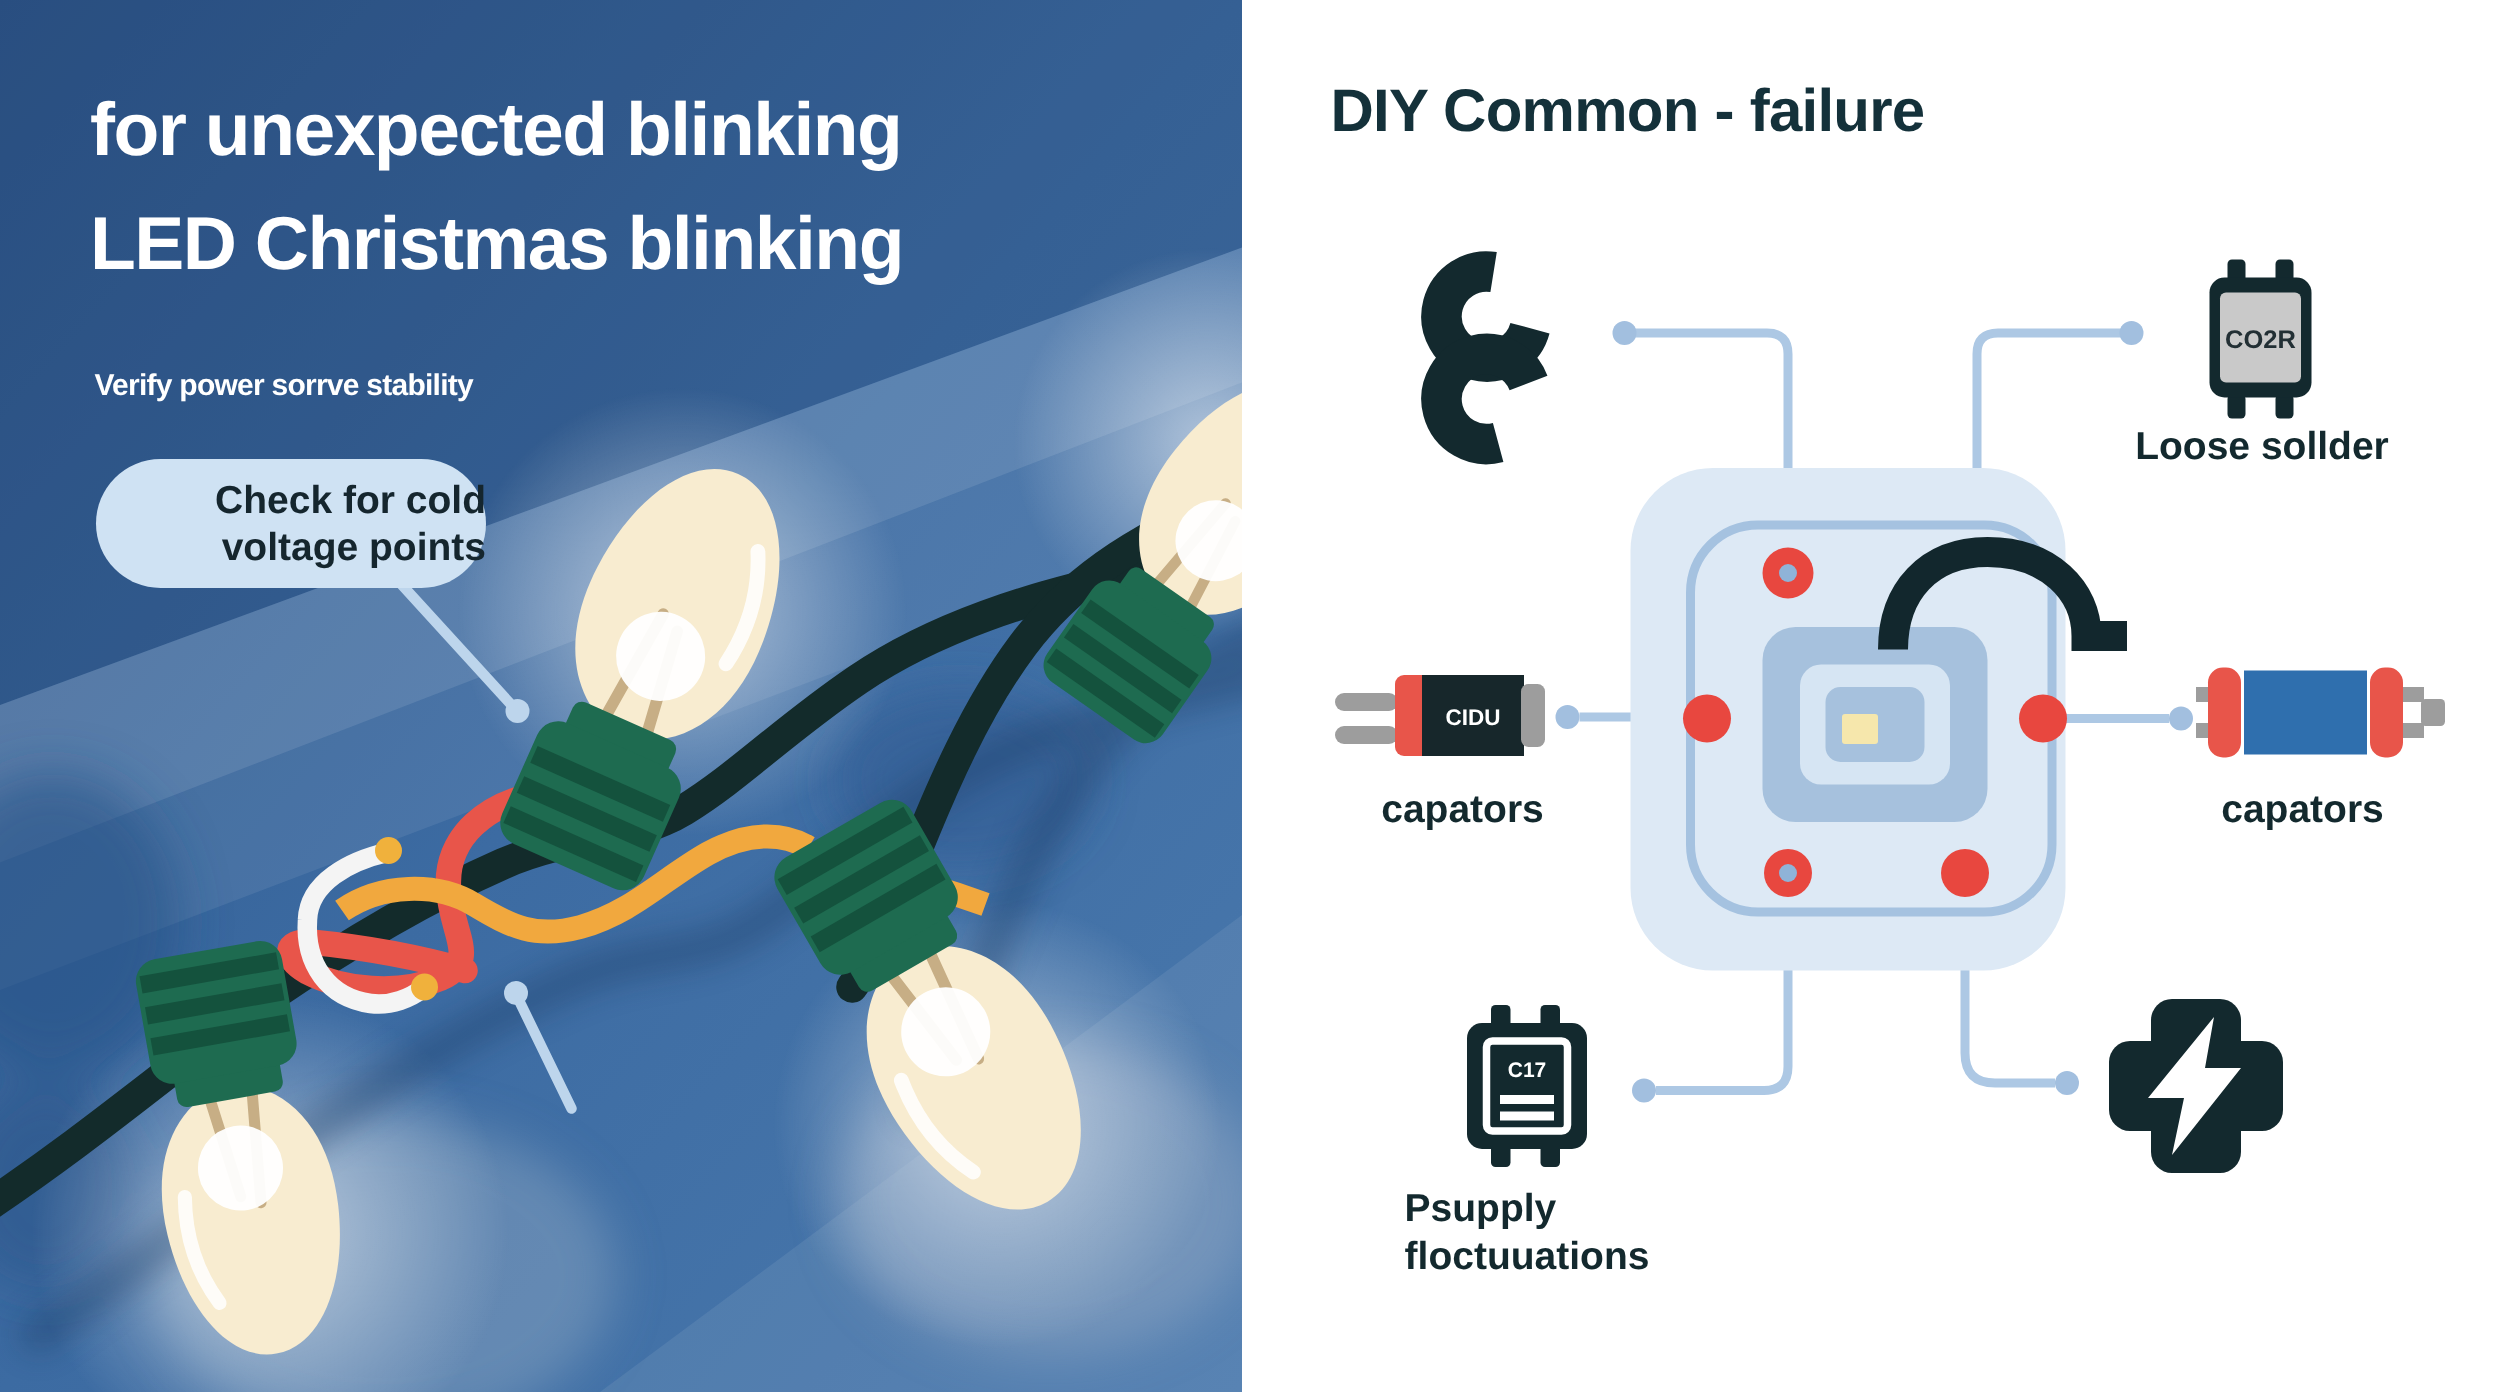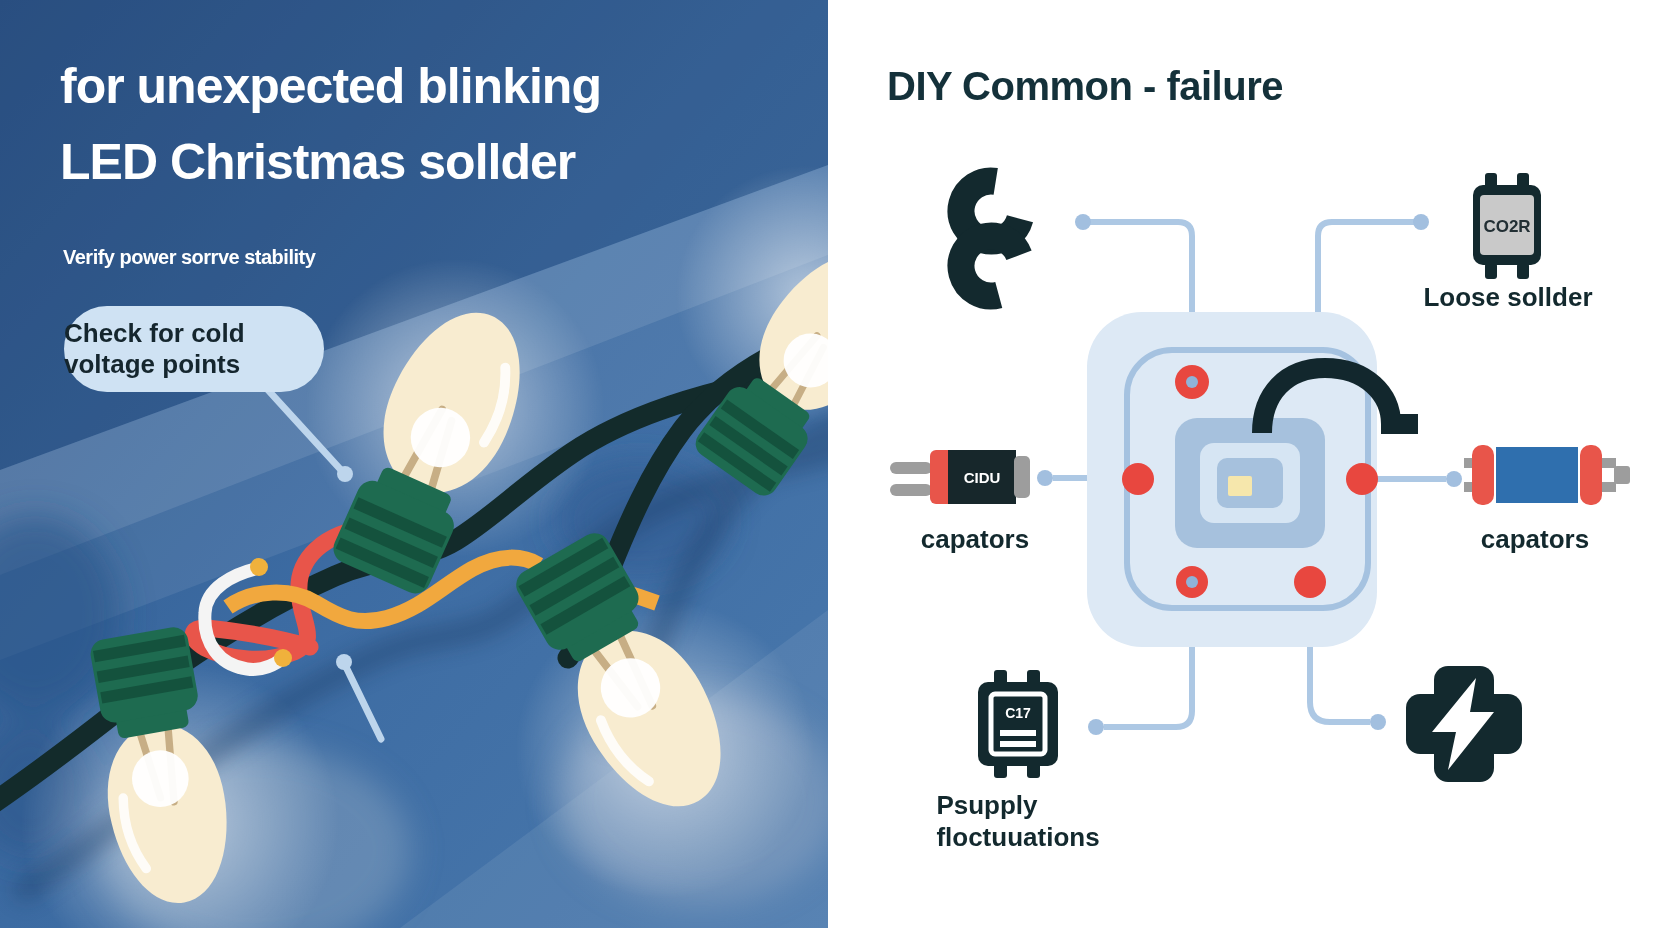--- a/index.html
+++ b/index.html
@@ -5,27 +5,27 @@
   html,body{margin:0;padding:0;background:#ffffff;}
   .canvas{position:relative;width:1664px;height:928px;overflow:hidden;
           font-family:"Liberation Sans",sans-serif;background:#ec4899;}
   .left-panel{position:absolute;left:0;top:0;width:828px;height:928px;}
   .left-panel svg{display:block;}
   .left-title{position:absolute;left:60px;top:48px;color:#ffffff;font-size:50px;
               font-weight:800;line-height:76px;letter-spacing:-1px;white-space:nowrap;}
   .left-sub{position:absolute;left:63px;top:246px;color:#ffffff;font-size:20px;
             font-weight:700;letter-spacing:-0.5px;}
   .badge{position:absolute;background:#cfe2f3;border-radius:46px;display:flex;
-         flex-direction:column;align-items:flex-start;justify-content:center;
+         flex-direction:column;align-items:flex-end;justify-content:center;
          color:#15262e;font-weight:800;text-align:center;line-height:1.18;}
   .badge-1{left:64px;top:306px;width:260px;height:86px;font-size:26px;}
   .badge-2{left:362px;top:737px;width:250px;height:70px;font-size:27px;}
   .right-panel{position:absolute;left:828px;top:0;width:836px;height:928px;background:#ffffff;}
   .right-title{position:absolute;left:59px;top:52px;font-size:40px;font-weight:800;
-               color:#14313a;letter-spacing:-0.5px;white-space:nowrap;margin-top:12px;}
+               color:#14313a;letter-spacing:-0.5px;white-space:nowrap;}
   .icon-label{position:absolute;transform:translateX(-50%);text-align:left;
               color:#13292e;font-weight:800;font-size:26px;line-height:1.22;white-space:nowrap;}
   .lbl-loose{left:680px;top:282px;}
   .lbl-cap-left{left:147px;top:524px;}
   .lbl-cap-right{left:707px;top:524px;}
   .lbl-psupply{left:190px;top:790px;}
   .lbl-voltage{left:635px;top:790px;}
   .svg-abs{position:absolute;left:0;top:0;}
   text.chip-dark{font-family:"Liberation Sans",sans-serif;font-weight:bold;fill:#222f34;}
   text.chip-light{font-family:"Liberation Sans",sans-serif;font-weight:bold;fill:#ffffff;}
@@ -120,21 +120,21 @@
       <g>
         <path d="M 268,390 L 341,470" stroke="#bdd5ec" stroke-width="7" stroke-linecap="round"></path>
         <circle cx="345" cy="474" r="8" fill="#bdd5ec"></circle>
         <circle cx="344" cy="662" r="8" fill="#bdd5ec"></circle>
         <path d="M 347,669 L 381,739" stroke="#bdd5ec" stroke-width="7" stroke-linecap="round"></path>
       </g>
     </svg>
 
     <div class="left-title">
       <div>for unexpected blinking</div>
-      <div>LED Christmas sollder</div>
+      <div>LED Christmas blinking</div>
     </div>
     <div class="left-sub">Verify power sorrve stability</div>
 
     <div class="badge badge-1">
       <div>Check for cold</div>
       <div>voltage points</div>
     </div>
   </div>
 
   <div class="right-panel">

